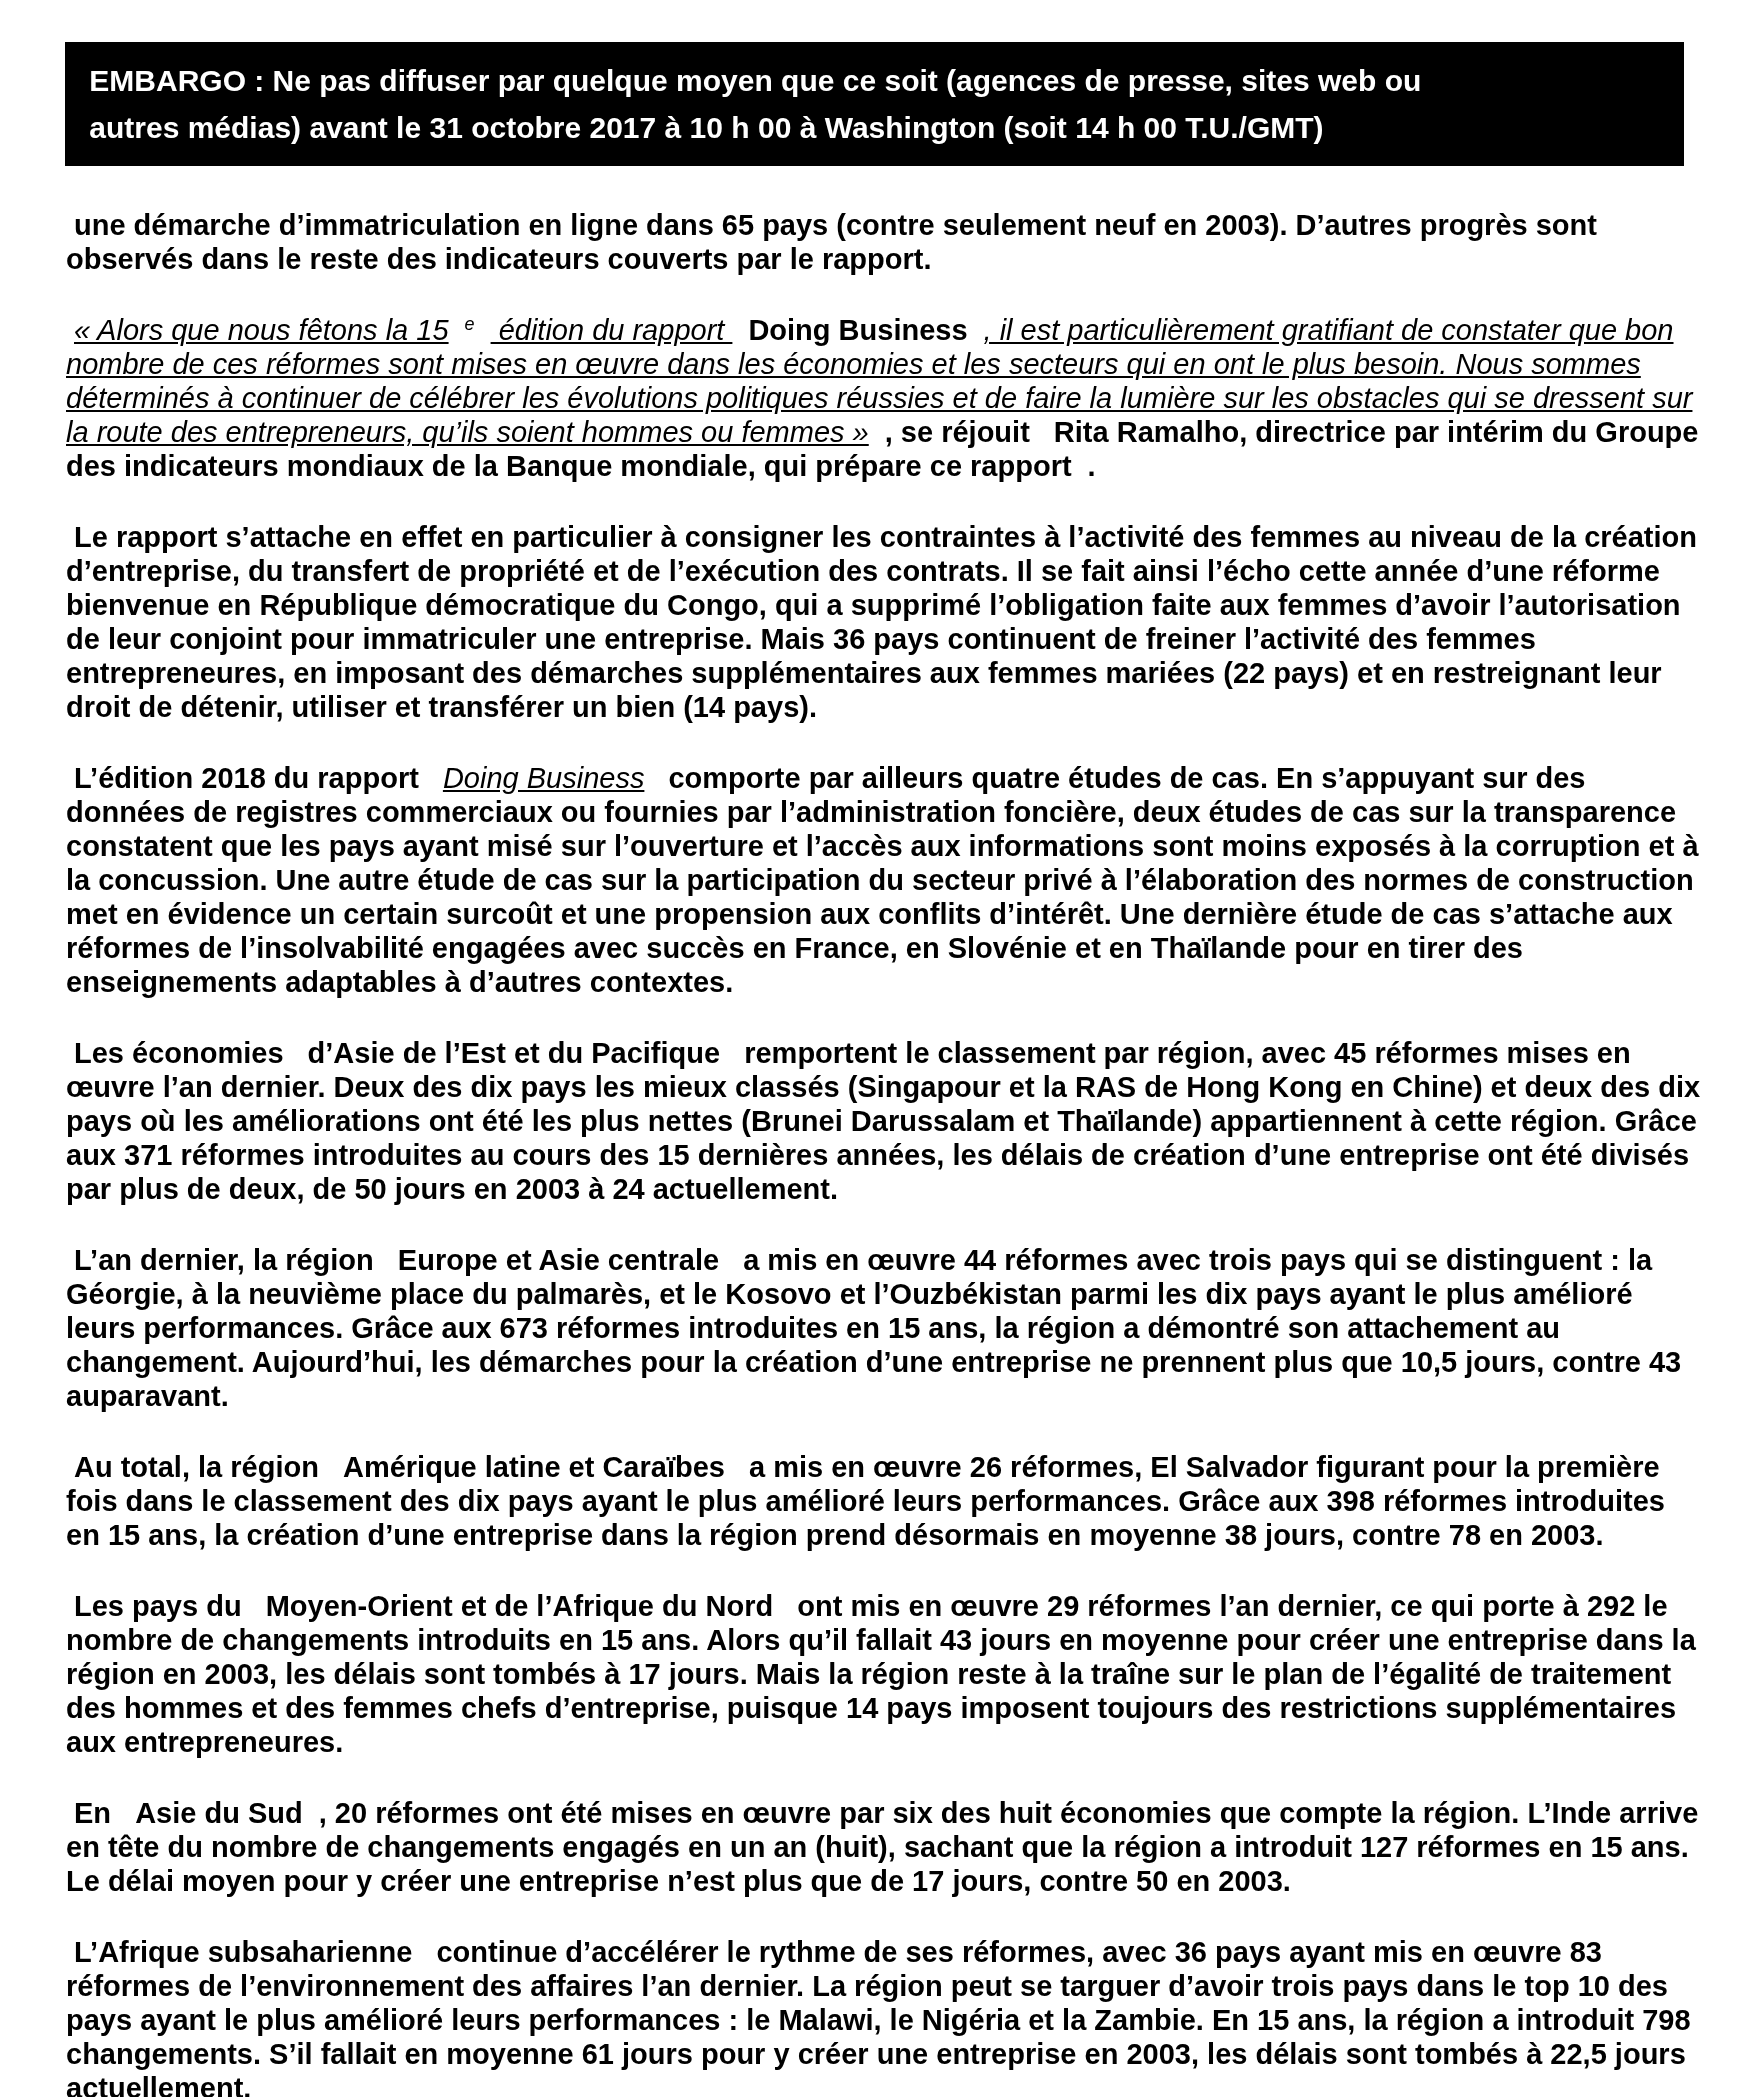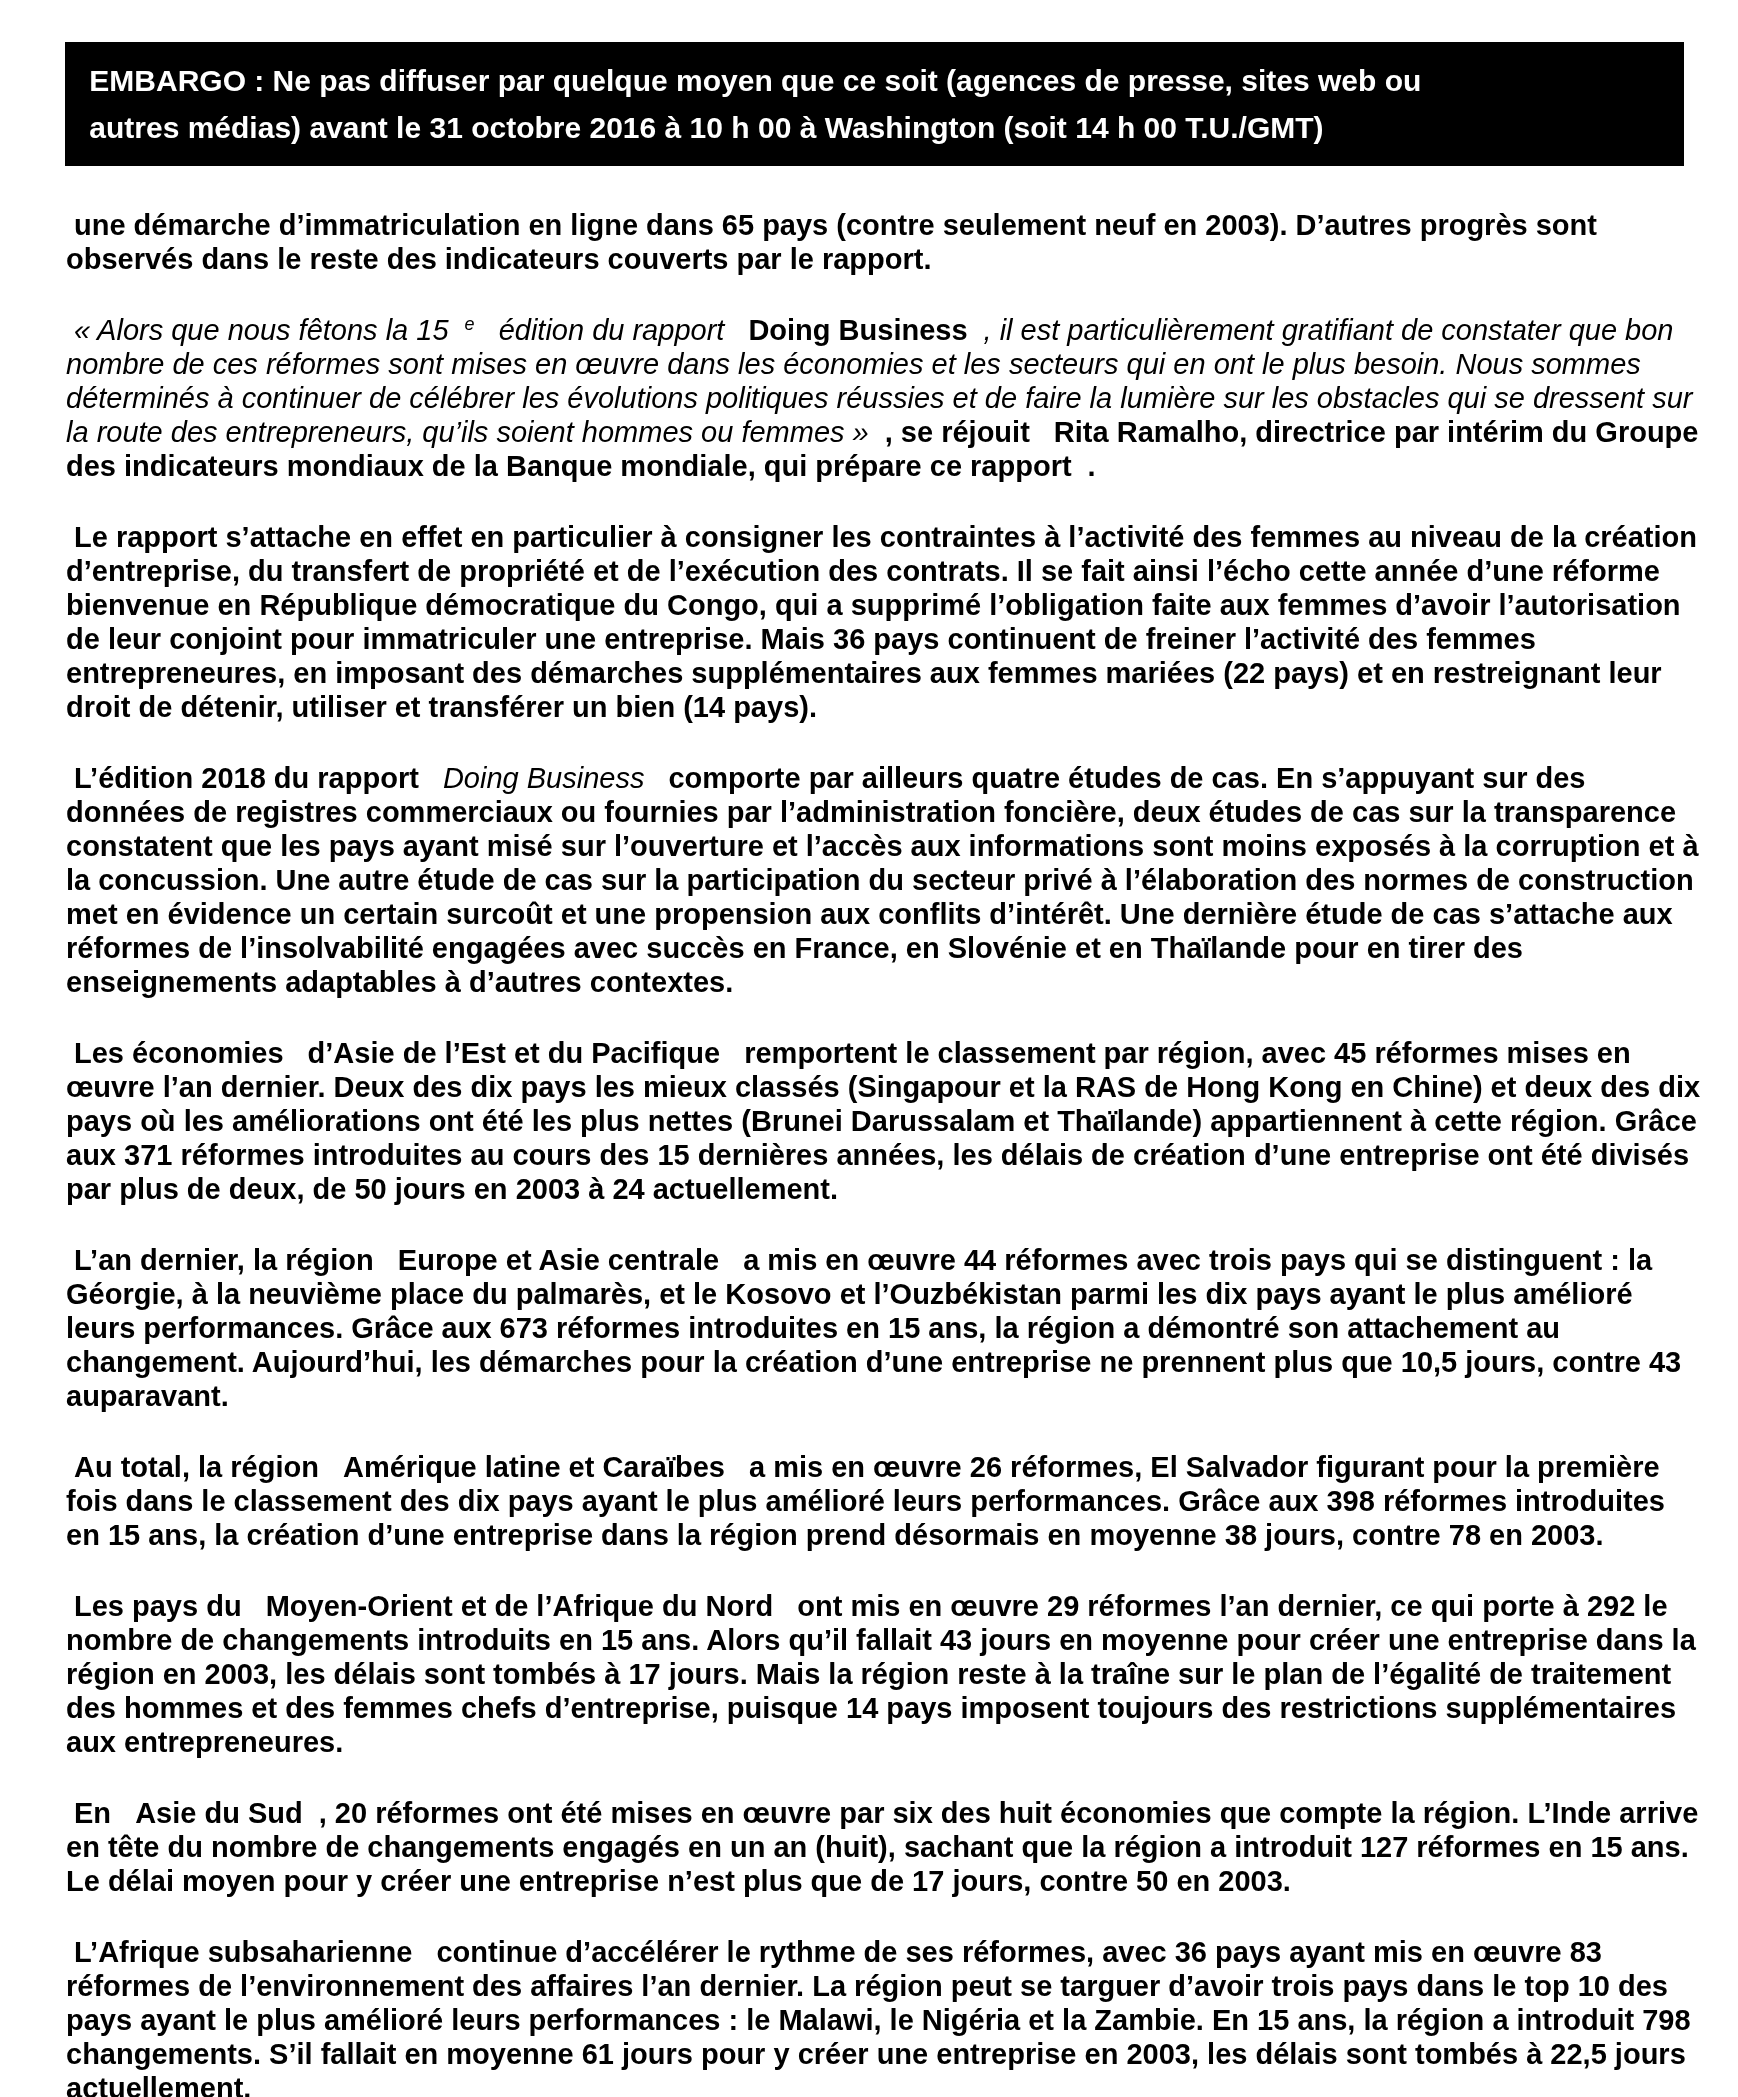--- a/index.html
+++ b/index.html
@@ -20,32 +20,32 @@
     line-height: 39px;
     padding: 11px 16px;
     margin: 0 26px 42px 7.3px;
   }
   .para {
     font-size: 29px;
     line-height: 34px;
     margin-bottom: 37px;
   }
   .seg-n  { font-style: normal; font-weight: bold; }
-  .seg-i  { font-style: italic; }
+  .seg-i  { font-style: italic; text-decoration: underline; }
   .seg-b  { font-weight: bold; }
   .seg-isup { font-style: italic; vertical-align: super; font-size: 0.62em; line-height: 0; }
 </style>
 </head>
 <body style="background: rgb(255, 255, 255); color: rgb(0, 0, 0);">
 
 <div class="page">
 
   <div class="banner" style="background: rgb(0, 0, 0); color: rgb(255, 255, 255);">
     <div class="banner-line">EMBARGO : Ne pas diffuser par quelque moyen que ce soit (agences de presse, sites web ou</div>
-    <div class="banner-line">autres médias) avant le 31 octobre 2016 à 10 h 00 à Washington (soit 14 h 00 T.U./GMT)</div>
+    <div class="banner-line">autres médias) avant le 31 octobre 2017 à 10 h 00 à Washington (soit 14 h 00 T.U./GMT)</div>
   </div>
 
   <p class="para"><span class="seg-n">une démarche d’immatriculation en ligne dans 65 pays (contre seulement neuf en 2003). D’autres progrès sont observés dans le reste des indicateurs couverts par le rapport.</span></p>
   <p class="para"><span class="seg-i">« Alors que nous fêtons la 15</span><span class="seg-isup">e</span><span class="seg-i"> édition du rapport </span><span class="seg-n">Doing Business</span><span class="seg-i">, il est particulièrement gratifiant de constater que bon nombre de ces réformes sont mises en œuvre dans les économies et les secteurs qui en ont le plus besoin. Nous sommes déterminés à continuer de célébrer les évolutions politiques réussies et de faire la lumière sur les obstacles qui se dressent sur la route des entrepreneurs, qu’ils soient hommes ou femmes »</span><span class="seg-n">, se réjouit </span><span class="seg-b">Rita Ramalho, directrice par intérim du Groupe des indicateurs mondiaux de la Banque mondiale, qui prépare ce rapport</span><span class="seg-n">.</span></p>
   <p class="para"><span class="seg-n">Le rapport s’attache en effet en particulier à consigner les contraintes à l’activité des femmes au niveau de la création d’entreprise, du transfert de propriété et de l’exécution des contrats. Il se fait ainsi l’écho cette année d’une réforme bienvenue en République démocratique du Congo, qui a supprimé l’obligation faite aux femmes d’avoir l’autorisation de leur conjoint pour immatriculer une entreprise. Mais 36 pays continuent de freiner l’activité des femmes entrepreneures, en imposant des démarches supplémentaires aux femmes mariées (22 pays) et en restreignant leur droit de détenir, utiliser et transférer un bien (14 pays).</span></p>
   <p class="para"><span class="seg-n">L’édition 2018 du rapport </span><span class="seg-i">Doing Business</span><span class="seg-n"> comporte par ailleurs quatre études de cas. En s’appuyant sur des données de registres commerciaux ou fournies par l’administration foncière, deux études de cas sur la transparence constatent que les pays ayant misé sur l’ouverture et l’accès aux informations sont moins exposés à la corruption et à la concussion. Une autre étude de cas sur la participation du secteur privé à l’élaboration des normes de construction met en évidence un certain surcoût et une propension aux conflits d’intérêt. Une dernière étude de cas s’attache aux réformes de l’insolvabilité engagées avec succès en France, en Slovénie et en Thaïlande pour en tirer des enseignements adaptables à d’autres contextes.</span></p>
   <p class="para"><span class="seg-n">Les économies </span><span class="seg-b">d’Asie de l’Est et du Pacifique</span><span class="seg-n"> remportent le classement par région, avec 45 réformes mises en œuvre l’an dernier. Deux des dix pays les mieux classés (Singapour et la RAS de Hong Kong en Chine) et deux des dix pays où les améliorations ont été les plus nettes (Brunei Darussalam et Thaïlande) appartiennent à cette région. Grâce aux 371 réformes introduites au cours des 15 dernières années, les délais de création d’une entreprise ont été divisés par plus de deux, de 50 jours en 2003 à 24 actuellement.</span></p>
   <p class="para"><span class="seg-n">L’an dernier, la région </span><span class="seg-b">Europe et Asie centrale</span><span class="seg-n"> a mis en œuvre 44 réformes avec trois pays qui se distinguent : la Géorgie, à la neuvième place du palmarès, et le Kosovo et l’Ouzbékistan parmi les dix pays ayant le plus amélioré leurs performances. Grâce aux 673 réformes introduites en 15 ans, la région a démontré son attachement au changement. Aujourd’hui, les démarches pour la création d’une entreprise ne prennent plus que 10,5 jours, contre 43 auparavant.</span></p>
   <p class="para"><span class="seg-n">Au total, la région </span><span class="seg-b">Amérique latine et Caraïbes</span><span class="seg-n"> a mis en œuvre 26 réformes, El Salvador figurant pour la première fois dans le classement des dix pays ayant le plus amélioré leurs performances. Grâce aux 398 réformes introduites en 15 ans, la création d’une entreprise dans la région prend désormais en moyenne 38 jours, contre 78 en 2003.</span></p>
   <p class="para"><span class="seg-n">Les pays du </span><span class="seg-b">Moyen-Orient et de l’Afrique du Nord</span><span class="seg-n"> ont mis en œuvre 29 réformes l’an dernier, ce qui porte à 292 le nombre de changements introduits en 15 ans. Alors qu’il fallait 43 jours en moyenne pour créer une entreprise dans la région en 2003, les délais sont tombés à 17 jours. Mais la région reste à la traîne sur le plan de l’égalité de traitement des hommes et des femmes chefs d’entreprise, puisque 14 pays imposent toujours des restrictions supplémentaires aux entrepreneures.</span></p>

